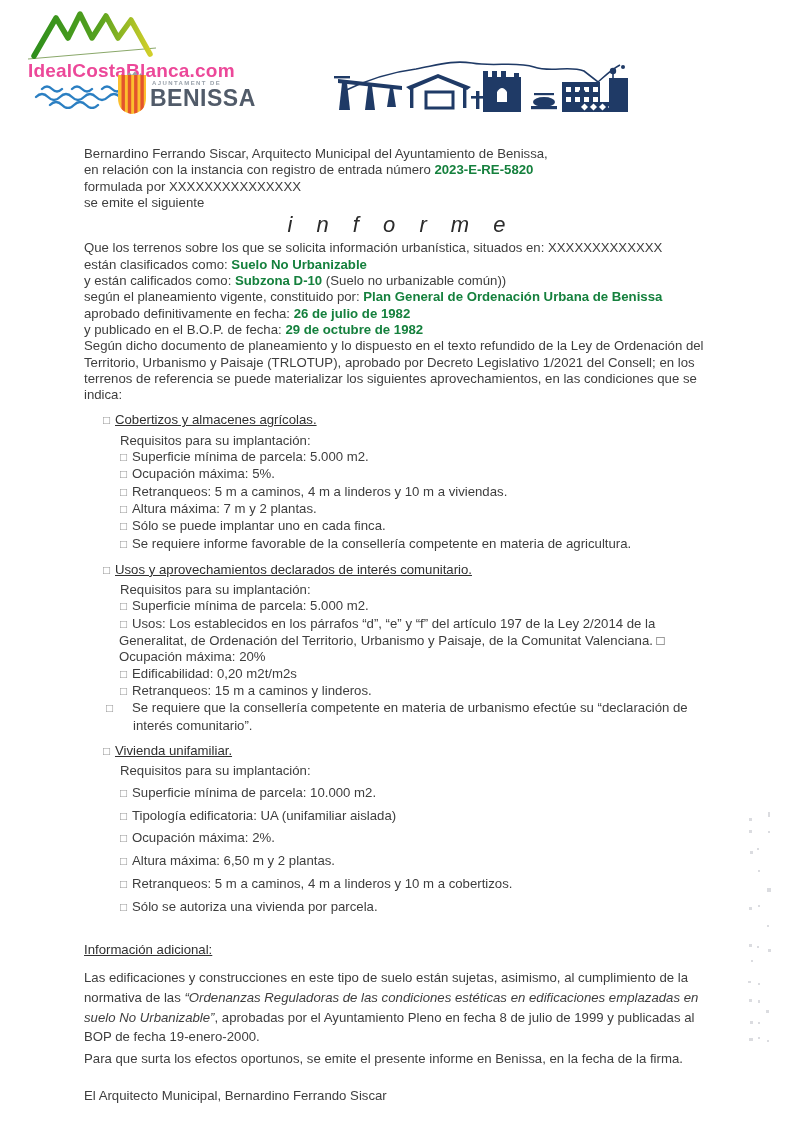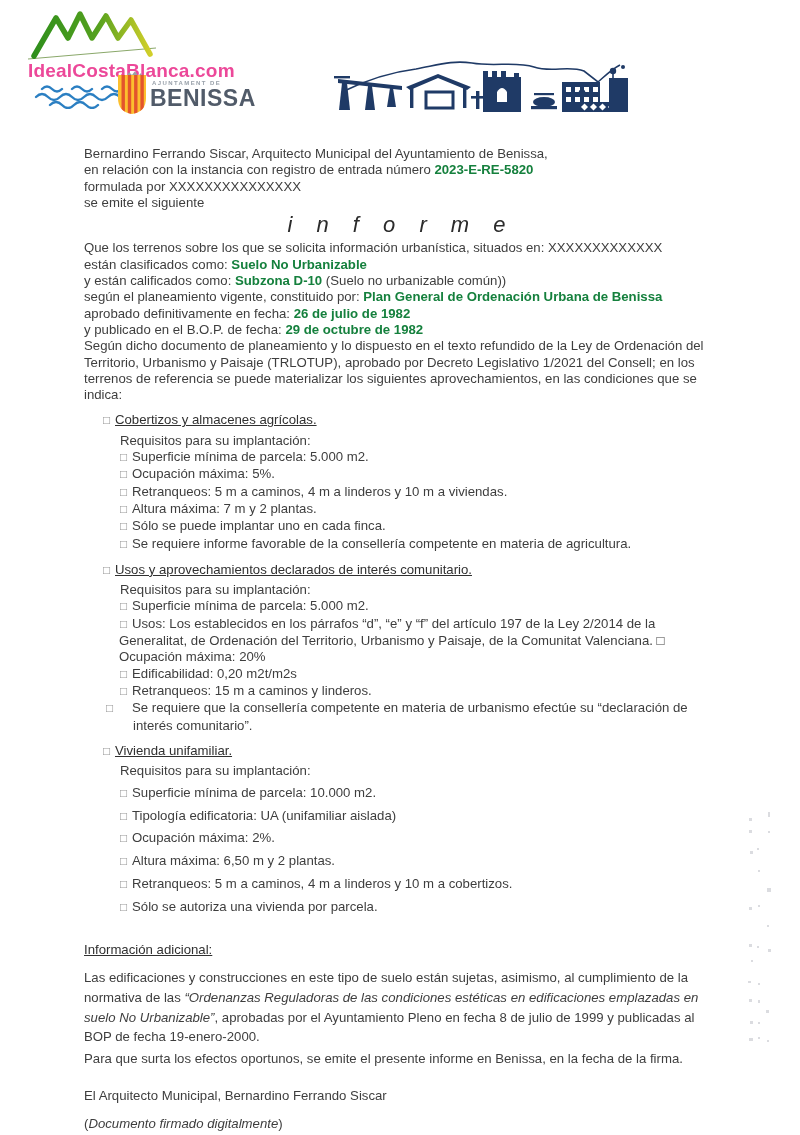--- a/index.html
+++ b/index.html
@@ -199,21 +199,20 @@
       <div class="item"><span class="box">□</span><span>Sólo se autoriza una vivienda por parcela.</span></div>
     </div>
 
     <div class="addl">
       <div class="addl-head">Información adicional:</div>
       <div><span>Las edificaciones y construcciones en este tipo de suelo están sujetas, asimismo, al cumplimiento de la normativa de las </span><em>“Ordenanzas Reguladoras de las condiciones estéticas en edificaciones emplazadas en suelo No Urbanizable”</em><span>, aprobadas por el Ayuntamiento Pleno en fecha 8 de julio de 1999 y publicadas al BOP de fecha 19-enero-2000.</span></div>
       <div class="para2">Para que surta los efectos oportunos, se emite el presente informe en Benissa, en la fecha de la firma.</div>
     </div>
 
     <div class="sig1">El Arquitecto Municipal, Bernardino Ferrando Siscar</div>
-    <div class="sig2"><span>(</span><em>Documento firmado digitalmente</em><span>)</span></div>
 
   </div>
 
   <span class="dot" style="left:749px;top:818px"></span>
   <span class="dot" style="left:768px;top:812px;width:2px;height:5px"></span>
   <span class="dot" style="left:749px;top:830px"></span>
   <span class="dot" style="left:768px;top:831px;width:2px;height:2px"></span>
   <span class="dot" style="left:750px;top:851px"></span>
   <span class="dot" style="left:757px;top:848px;width:2px;height:2px"></span>
   <span class="dot" style="left:758px;top:870px;width:2px;height:2px"></span>

